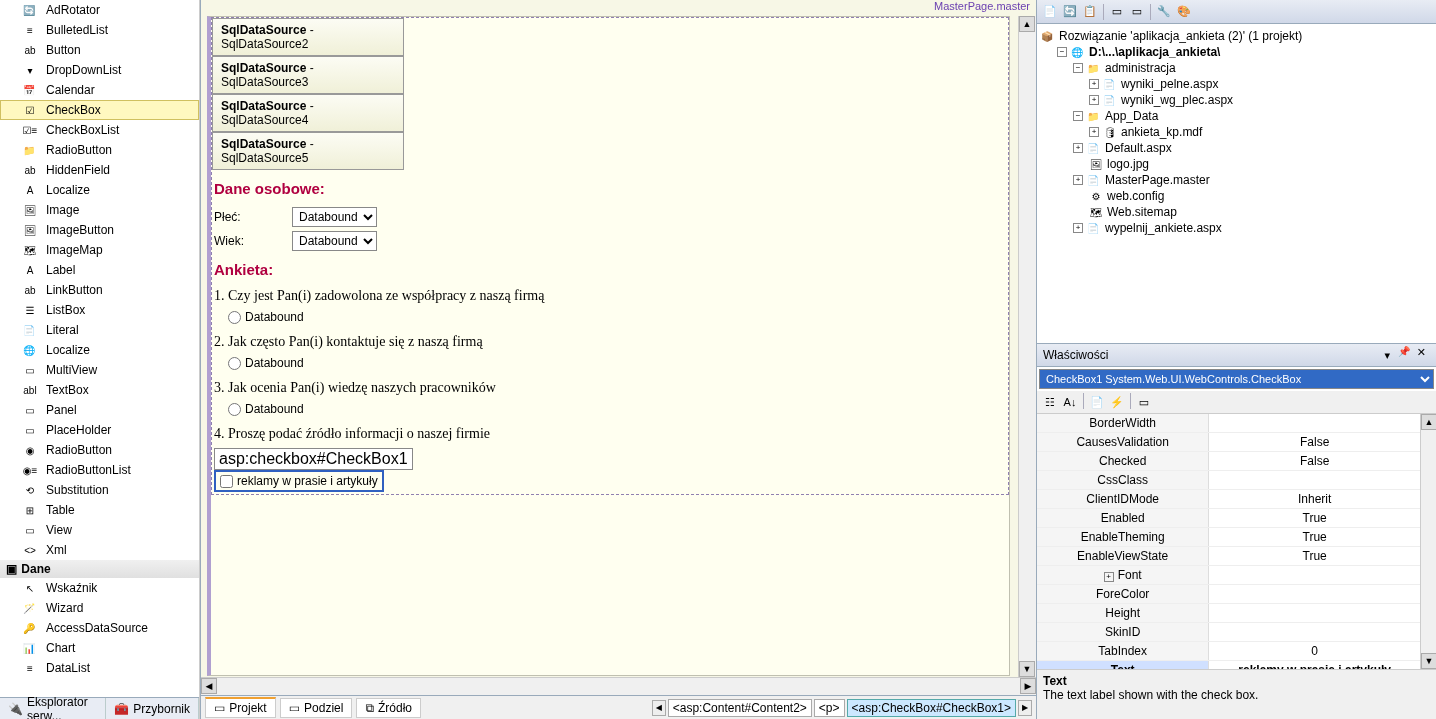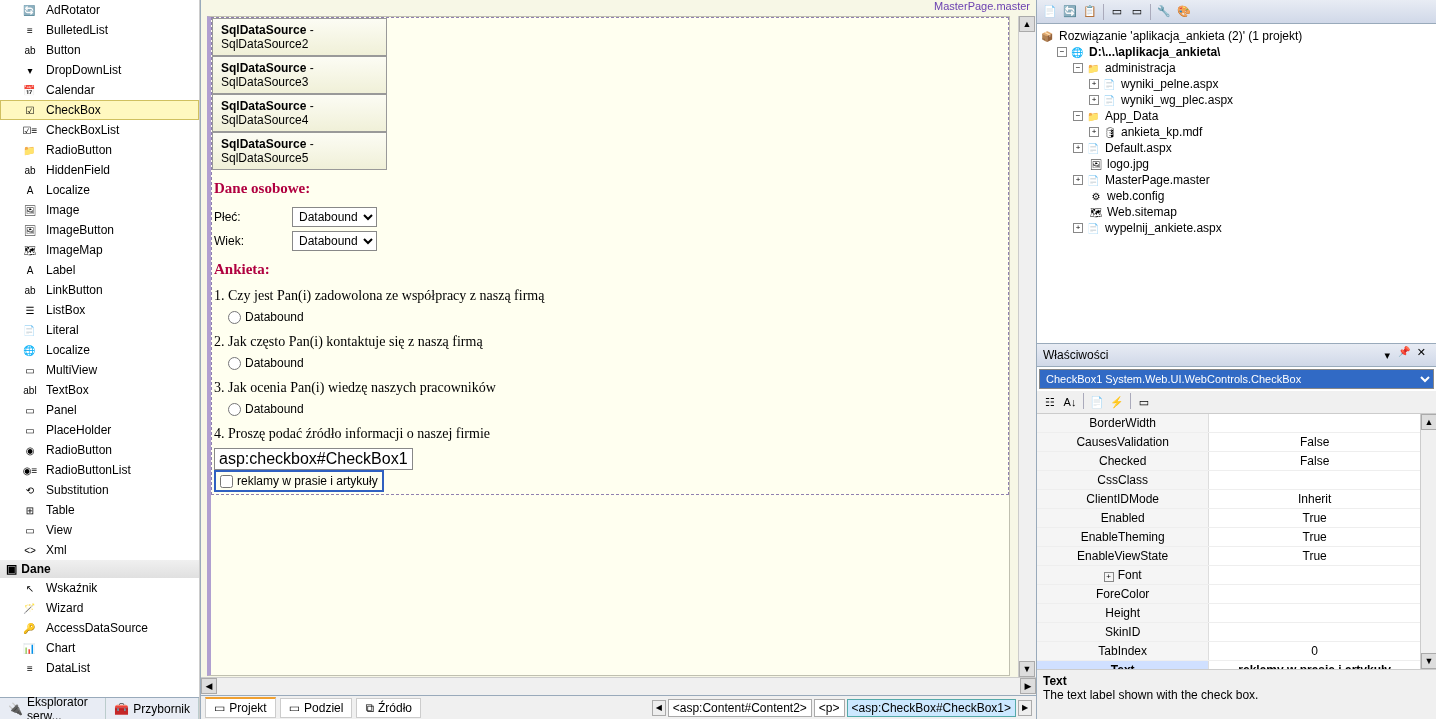--- a/index.html
+++ b/index.html
@@ -18,23 +18,23 @@
   
   .center { flex:1; display:flex; flex-direction:column; height:100%; background:#f7f7e6; border-left:1px solid #9ab;}
   .top-info { text-align:right; color:#6a3fb0; padding:0 6px; font-size:11px; height:16px;}
   .design-wrap { flex:1; position:relative; overflow:hidden; }
   .design-scroll-h { height:18px; background:#f0f0f0; border-top:1px solid #ccc; position:relative;}
   .design-scroll-v { position:absolute; right:0; top:0; bottom:0; width:18px; background:#f0f0f0; border-left:1px solid #ccc;}
   .scroll-arrow { width:16px; height:16px; background:#ddd; border:1px solid #aaa; display:inline-flex; align-items:center; justify-content:center; font-size:9px; cursor:pointer;}
   .design-area { position:absolute; left:0; top:0; right:18px; bottom:0; overflow:auto; }
   .page-body { background:#fffff0; border:1px solid #c0c0b0; margin:0 8px 0 6px; min-height:660px; border-left:4px solid #b0a0d0;}
   .sql-ds-block { margin: 0 0 8px 0;}
-  .sql-ds { background:linear-gradient(#fcfcf4,#f0f0d8); border:1px solid #999; padding:4px 8px; font-size:12px; width:175px; }
+  .sql-ds { background:linear-gradient(#fcfcf4,#f0f0d8); border:1px solid #999; padding:4px 8px; font-size:12px; width:192px; }
   .sql-ds b { font-weight:bold; }
-  .sec-title { color:#b00040; font-weight:bold; font-size:15px; margin:10px 0 10px 2px; font-family:Liberation Serif, serif;}
+  .sec-title { color:#b00040; font-weight:bold; font-size:15px; margin:10px 0 10px 2px; font-family:Liberation Sans, sans-serif;}
   .formrow { display:flex; align-items:center; margin:4px 2px; gap:8px; font-family:Georgia,serif; font-size:14px;}
   .formrow label { width:70px; }
   .dd { border:1px solid #888; font-size:12px; padding:1px 2px; background:#fff;}
   .txtbox { border:1px solid #888; width:120px; height:20px; background:#fff;}
   .q { font-family:Georgia,serif; font-size:14px; margin:10px 2px 6px 2px;}
   .rb-line { margin-left:16px; font-family:Georgia,serif; font-size:14px; display:flex; align-items:center; gap:4px;}
   .tag-hint { background:#fff; border:1px solid #888; padding:1px 4px; display:inline-block; font-size:16px; margin-left:2px;}
   .cb-box { border:2px solid #3060c0; padding:2px 4px; display:inline-flex; align-items:center; gap:4px; font-family:Georgia,serif; font-size:14px; background:#fffff0; margin-left:2px;}
   .content-border { border:1px dashed #9080b0; margin:0; padding-bottom:2px;}
   

